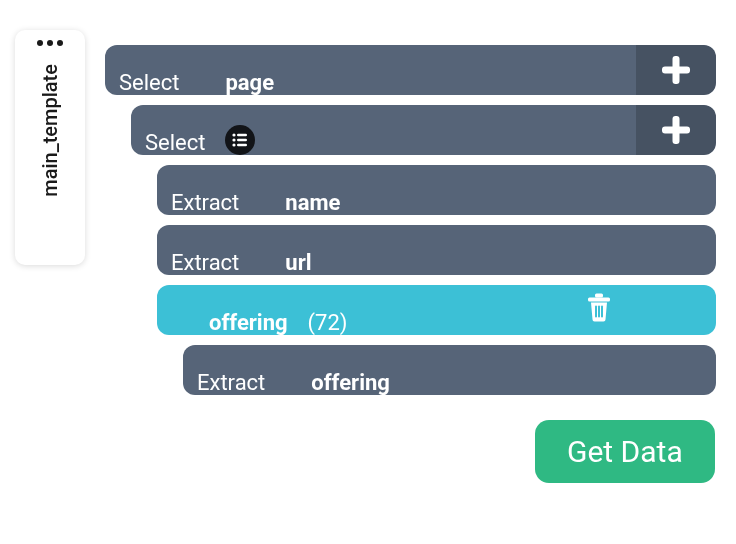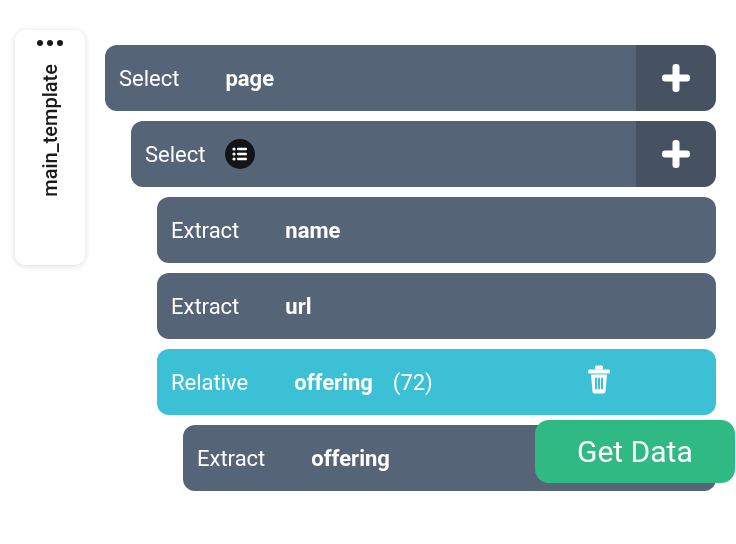--- a/index.html
+++ b/index.html
@@ -46,22 +46,22 @@
     margin-top: 10px;
   }
   .content {
     position: absolute;
     left: 105px;
     top: 45px;
     right: 20px;
   }
   .row {
     display: flex;
-    align-items: center;
-    height: 66px;
+    align-items: flex-end;
+    height: 50px;
     border-radius: 12px;
     margin-bottom: 10px;
     background: #566478;
     color: #ffffff;
     font-size: 22px;
     padding: 0 14px;
     position: relative;
     overflow: hidden;
   }
   .row .verb { font-weight: 400; margin-right: 8px; }
@@ -128,21 +128,21 @@
   .indent-2 { margin-left: 52px; }
   .indent-3 { margin-left: 78px; }
   .get-data-btn {
     position: absolute;
     left: 535px;
     top: 420px;
     background: #2fb983;
     color: #ffffff;
     font-size: 30px;
     font-weight: 400;
-    padding: 14px 42px;
+    padding: 14px 32px;
     border-radius: 14px;
     cursor: pointer;
     user-select: none;
   }
 </style>
 </head>
 <body>
 
 <div class="sidebar-tab">
   <div class="ellipsis-dots">
@@ -184,21 +184,20 @@
     <span class="verb">Extract</span>
     <span class="noun">name</span>
   </div>
 
   <div class="row indent-2">
     <span class="verb">Extract</span>
     <span class="noun">url</span>
   </div>
 
   <div class="row indent-2 selected">
-    <span class="verb">Relative</span>
     <span class="noun">offering</span>
     <span class="count">(72)</span>
     <span class="trash-icon">
       <svg width="26" height="30" viewBox="0 0 26 30">
         <rect x="2" y="5" width="22" height="4" rx="1.5" fill="#fff"></rect>
         <rect x="9" y="1" width="8" height="4" rx="1.5" fill="#fff"></rect>
         <path d="M5 10 L21 10 L19.5 27 Q19.5 29 17.5 29 L8.5 29 Q6.5 29 6.5 27 Z" fill="#fff"></path>
         <rect x="9" y="13" width="2" height="12" rx="1" fill="#3cc0d6"></rect>
         <rect x="12" y="13" width="2" height="12" rx="1" fill="#3cc0d6"></rect>
         <rect x="15" y="13" width="2" height="12" rx="1" fill="#3cc0d6"></rect>

